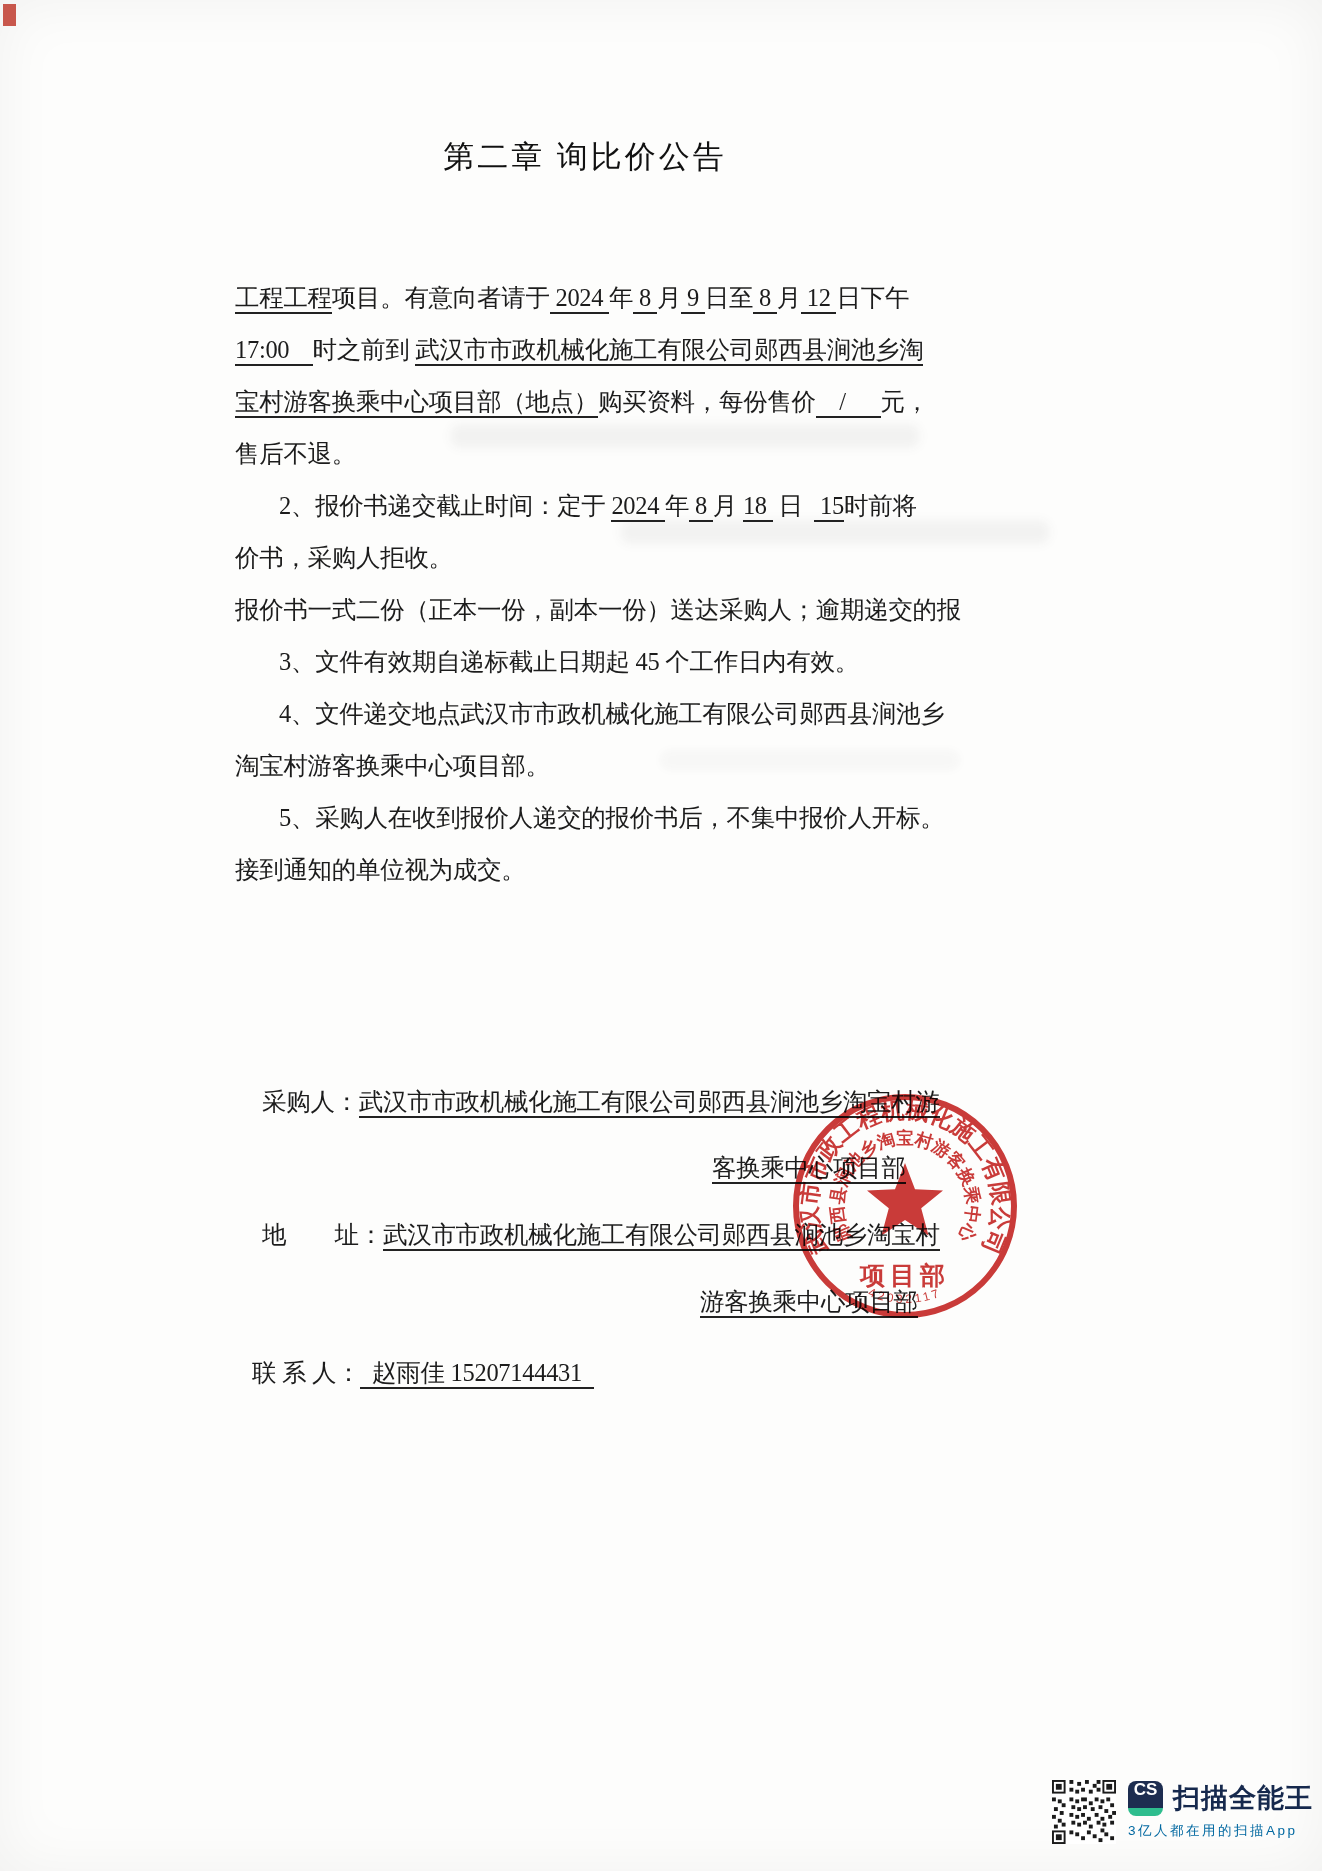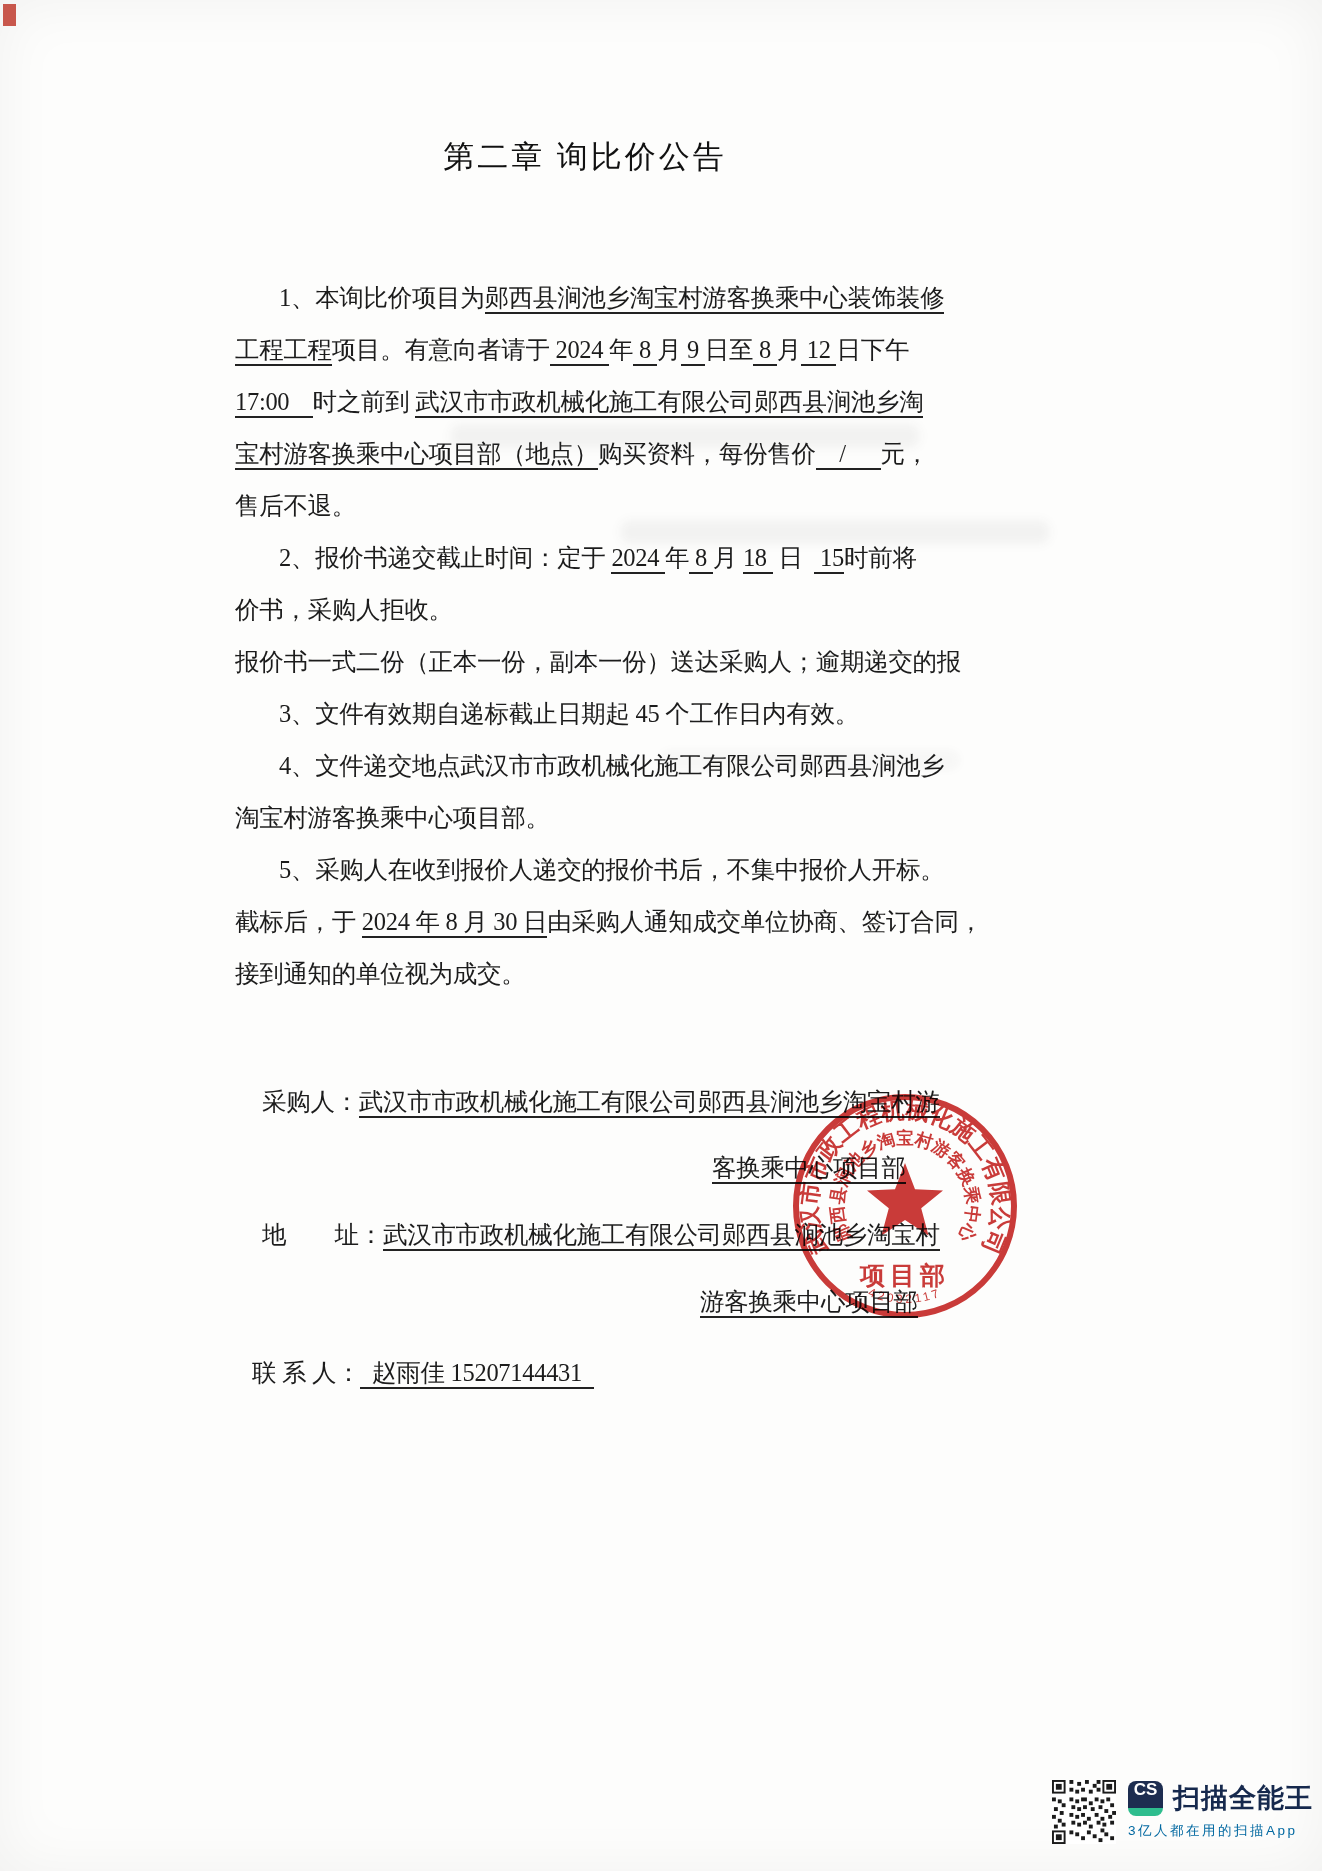--- a/index.html
+++ b/index.html
@@ -63,33 +63,31 @@
 <div class="page">
 
   <div class="corner-mark"></div>
   <div class="smudge" style="left:450px;top:424px;width:470px;height:24px;"></div>
   <div class="smudge" style="left:620px;top:520px;width:430px;height:24px;"></div>
   <div class="smudge" style="left:660px;top:750px;width:300px;height:20px;opacity:.6;"></div>
 
   <div class="doc-title">第二章 询比价公告</div>
 
   <div class="body-text">
-    <div class="line indent"><span class="seg">1、本询比价项目为</span><span class="seg u">郧西县涧池乡淘宝村游客换乘中心装饰装修</span></div>
     <div class="line"><span class="seg u">工程工程</span><span class="seg">项目。有意向者请于</span><span class="seg u"> 2024 </span><span class="seg">年</span><span class="seg u"> 8 </span><span class="seg">月</span><span class="seg u"> 9 </span><span class="seg">日至</span><span class="seg u"> 8 </span><span class="seg">月</span><span class="seg u"> 12 </span><span class="seg">日下午</span></div>
     <div class="line"><span class="seg u">17:00    </span><span class="seg">时之前到 </span><span class="seg u">武汉市市政机械化施工有限公司郧西县涧池乡淘</span></div>
     <div class="line"><span class="seg u">宝村游客换乘中心项目部（地点）</span><span class="seg">购买资料，每份售价</span><span class="seg u">    /      </span><span class="seg">元，</span></div>
     <div class="line"><span class="seg">售后不退。</span></div>
     <div class="line indent"><span class="seg">2、报价书递交截止时间：定于 </span><span class="seg u">2024 </span><span class="seg">年</span><span class="seg u"> 8 </span><span class="seg">月 </span><span class="seg u">18 </span><span class="seg"> 日  </span><span class="seg u"> 15</span><span class="seg">时前将</span></div>
     <div class="line"><span class="seg">价书，采购人拒收。</span></div>
     <div class="line"><span class="seg">报价书一式二份（正本一份，副本一份）送达采购人；逾期递交的报</span></div>
     <div class="line indent"><span class="seg">3、文件有效期自递标截止日期起 45 个工作日内有效。</span></div>
     <div class="line indent"><span class="seg">4、文件递交地点武汉市市政机械化施工有限公司郧西县涧池乡</span></div>
     <div class="line"><span class="seg">淘宝村游客换乘中心项目部。</span></div>
     <div class="line indent"><span class="seg">5、采购人在收到报价人递交的报价书后，不集中报价人开标。</span></div>
-    <div class="line"><span class="seg">截标后，于 </span><span class="seg u">2024 年 8 月 30 日</span><span class="seg">由采购人通知成交单位协商、签订合同，</span></div>
     <div class="line"><span class="seg">接到通知的单位视为成交。</span></div>
   </div>
 
   <div class="sig" style="left:262px;top:1085px;"><span class="seg">采购人：</span><span class="seg u">武汉市市政机械化施工有限公司郧西县涧池乡淘宝村游</span></div>
   <div class="sig" style="left:712px;top:1151px;"><span class="seg u">客换乘中心项目部</span></div>
   <div class="sig" style="left:262px;top:1218px;"><span class="seg">地　　址：</span><span class="seg u">武汉市市政机械化施工有限公司郧西县涧池乡淘宝村</span></div>
   <div class="sig" style="left:700px;top:1285px;"><span class="seg u">游客换乘中心项目部</span></div>
   <div class="sig" style="left:252px;top:1356px;"><span class="seg">联 系 人：</span><span class="seg u">  赵雨佳 15207144431  </span></div>
 
   <svg class="seal-svg" width="290" height="280" viewBox="765 1065 290 280">

